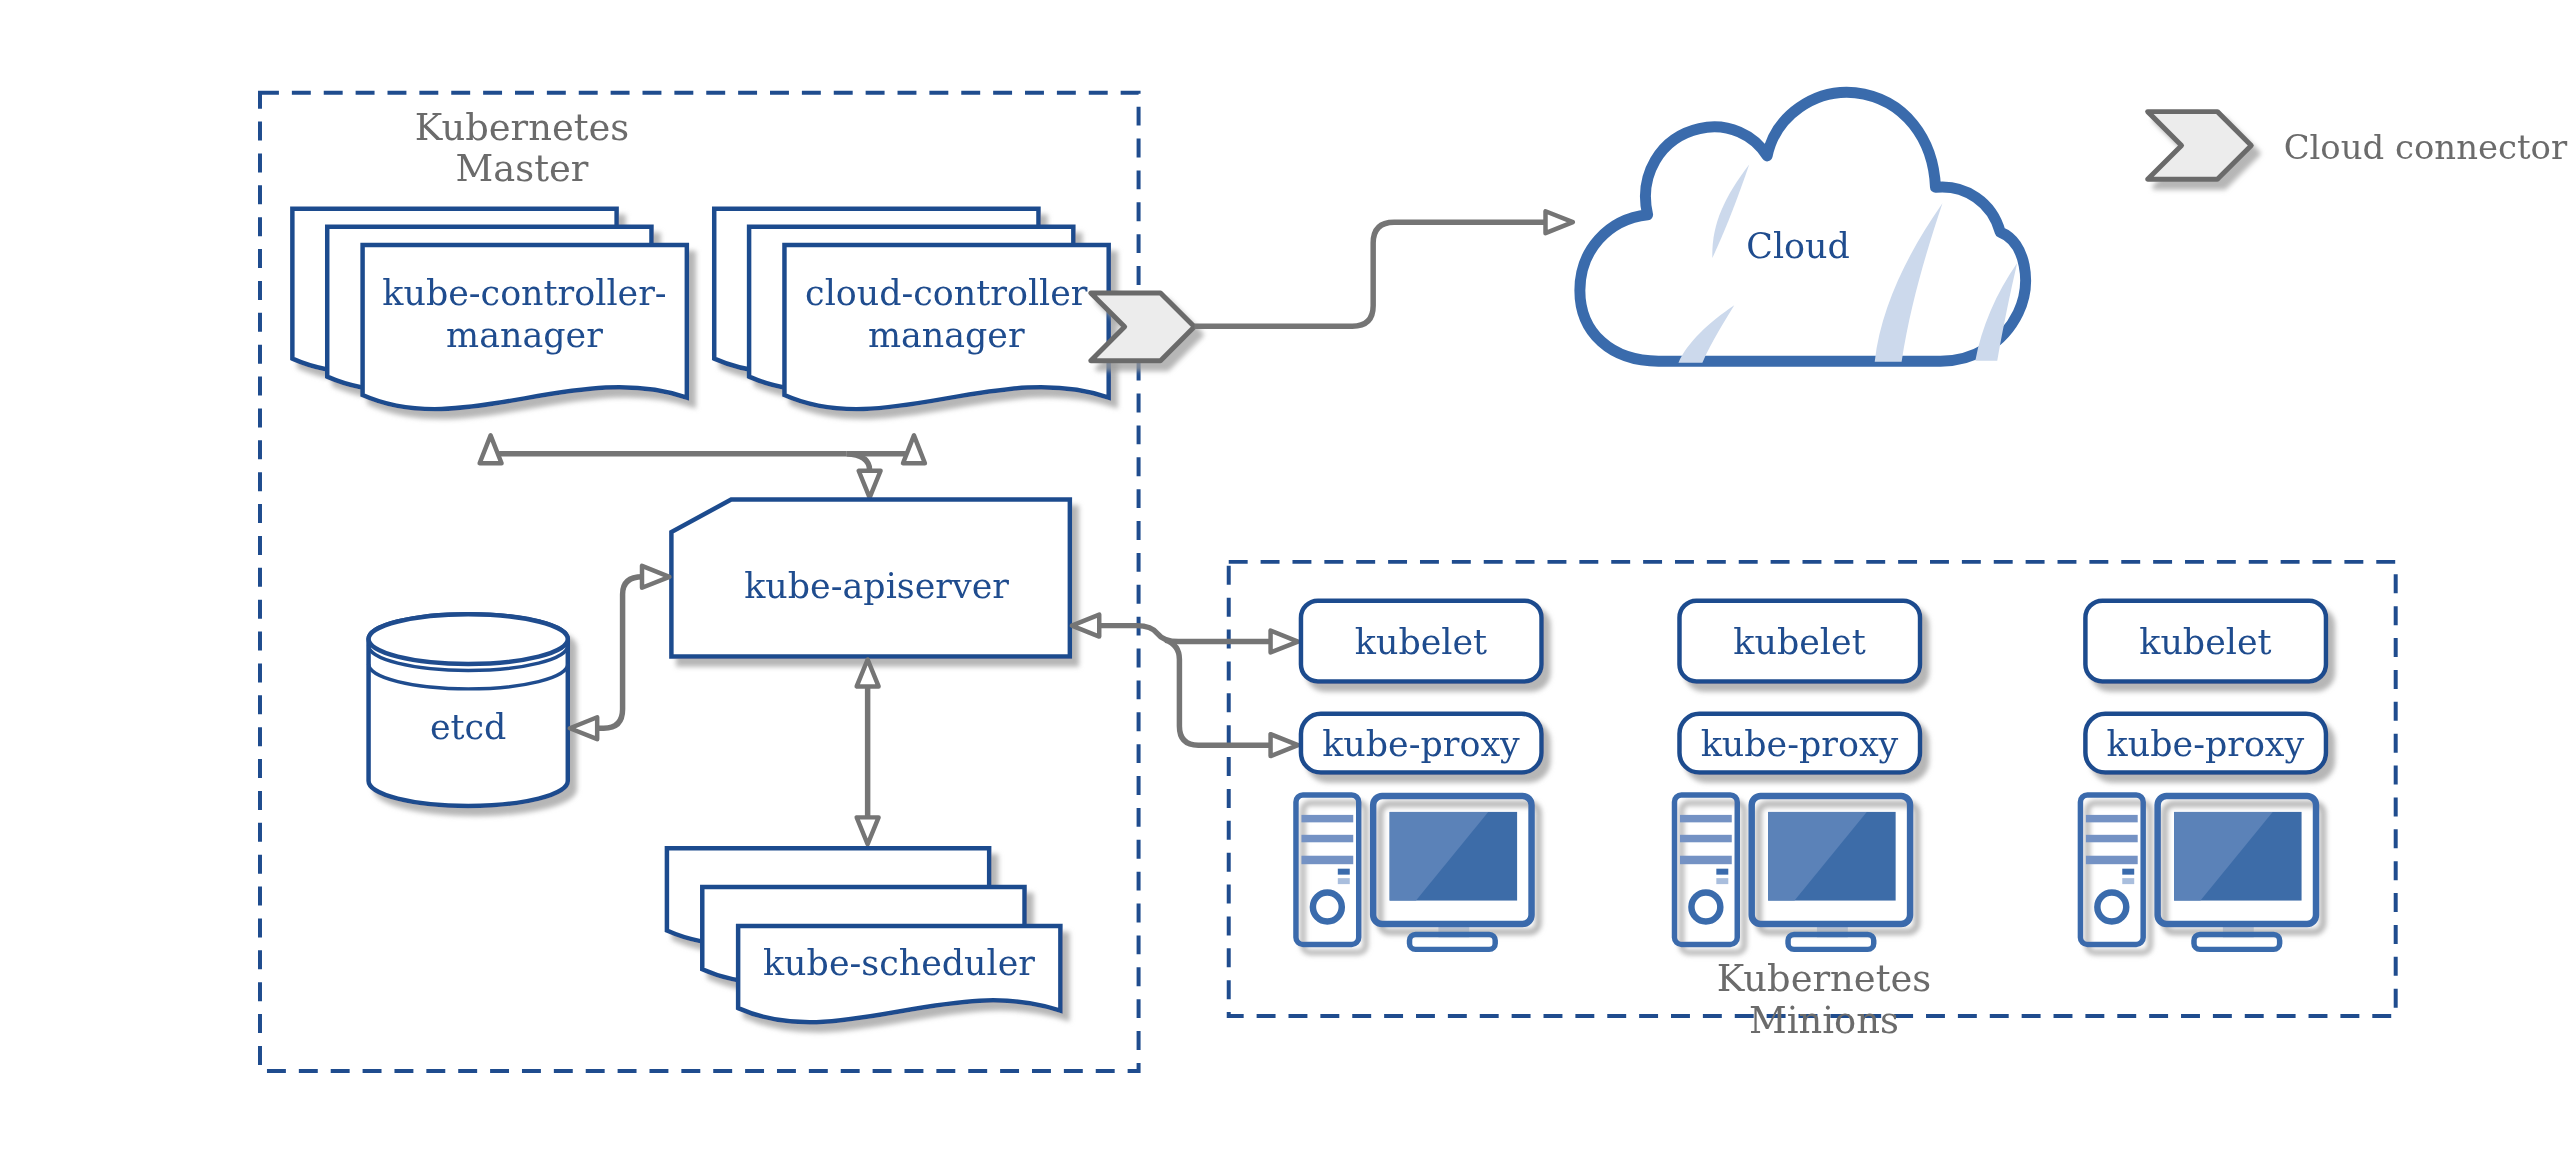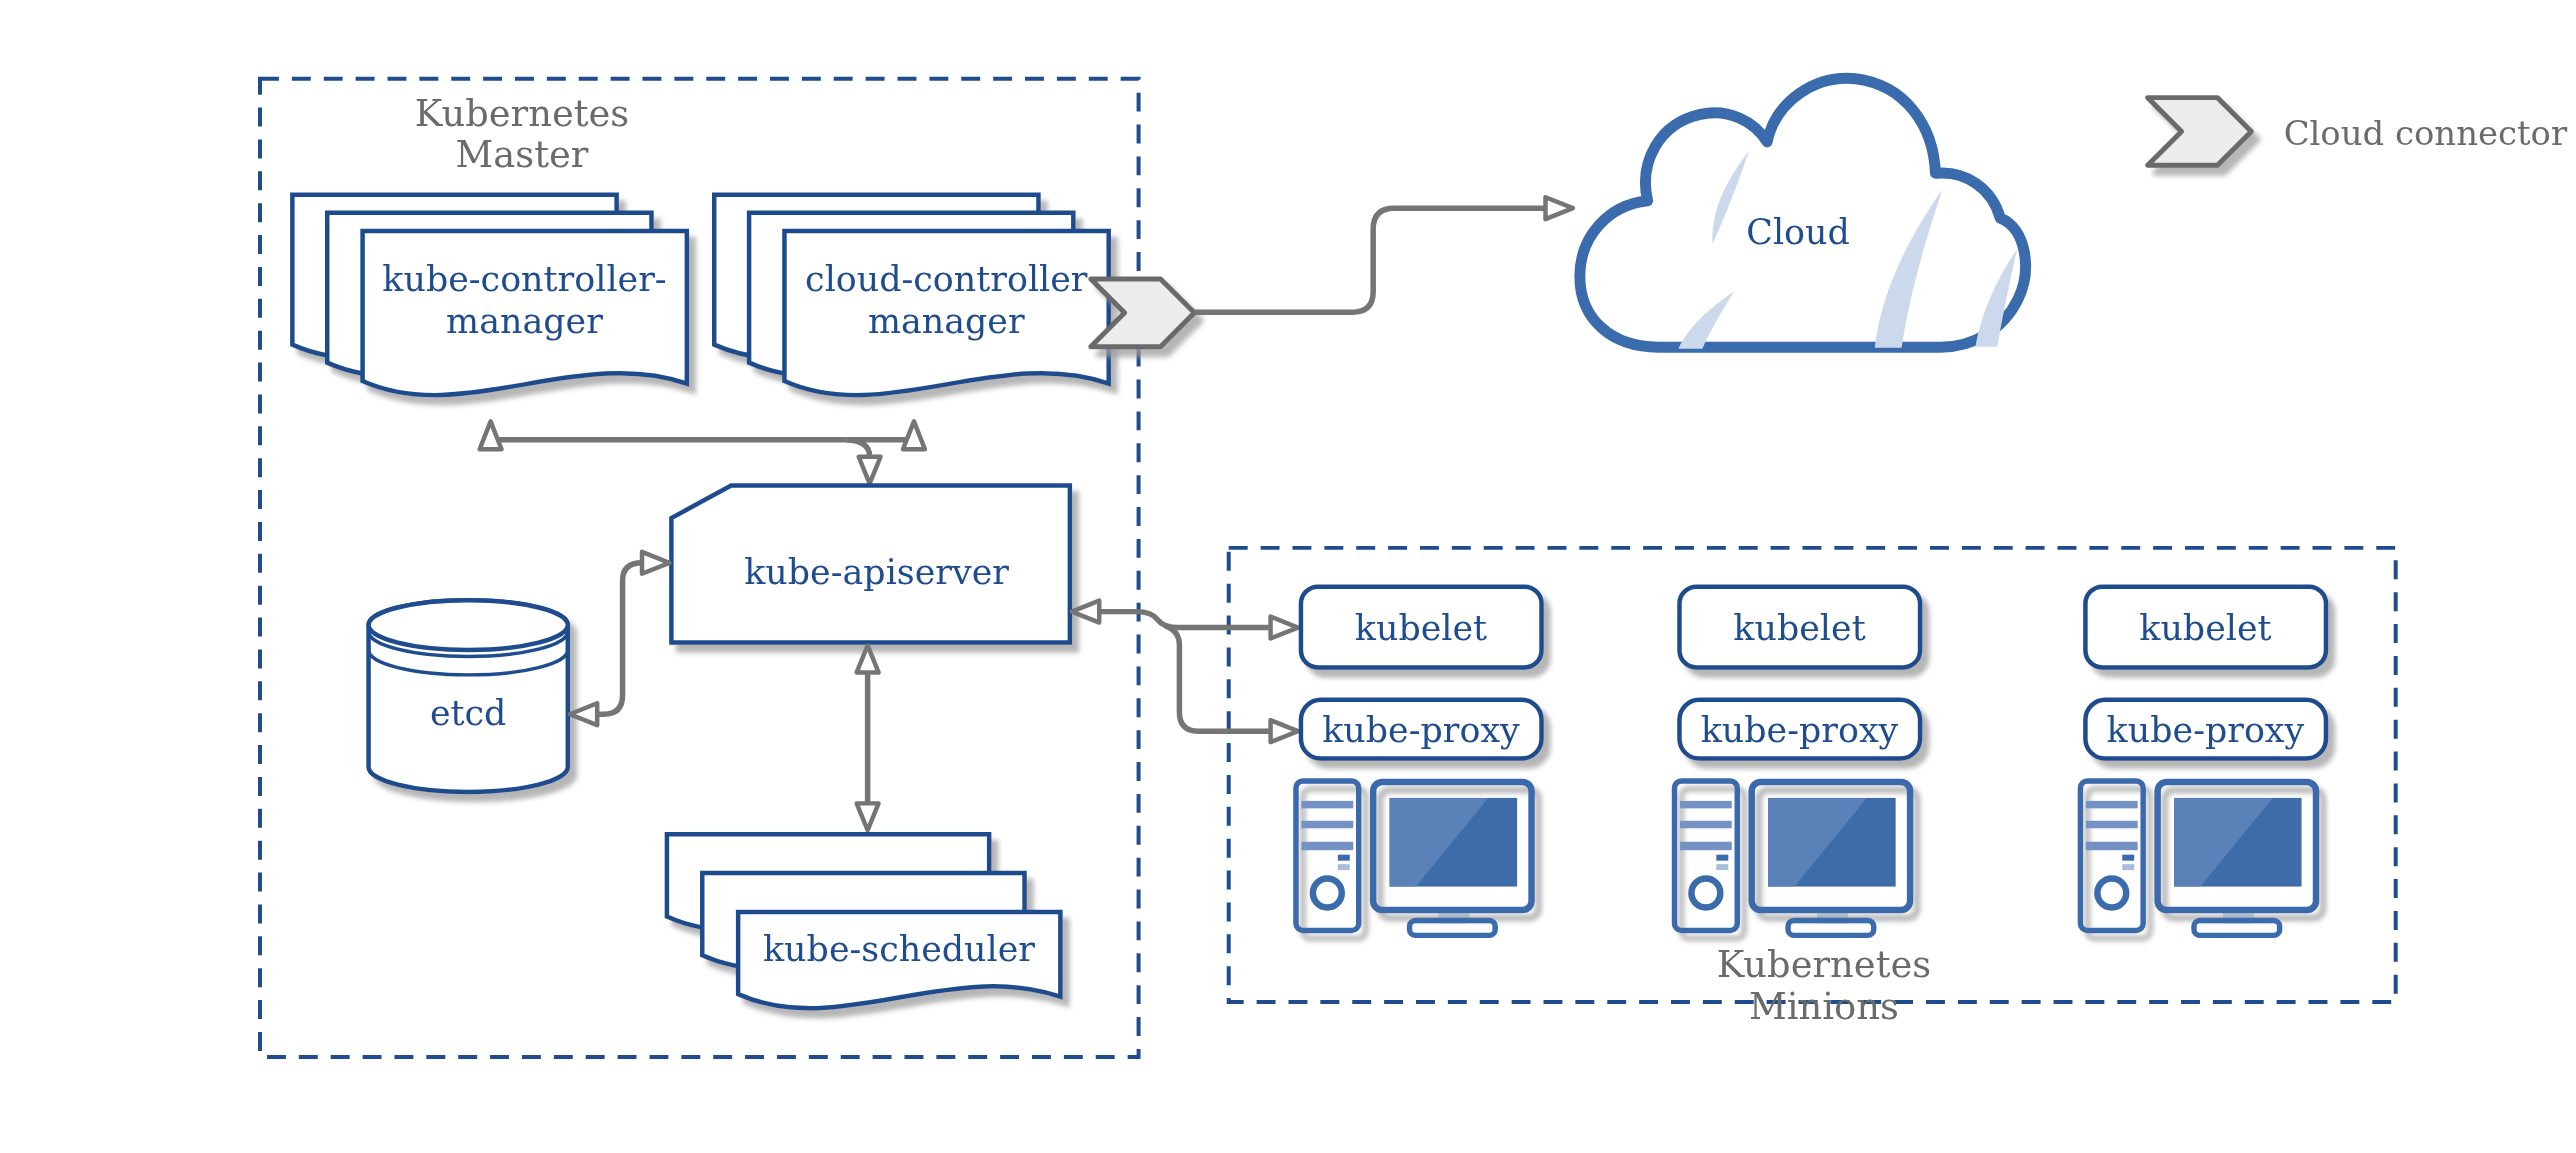--- a/index.html
+++ b/index.html
@@ -1,16 +1,16 @@
 <!DOCTYPE html>
 <html style="font-size:8.2px"><head>
 <meta charset="utf-8">
 <style>
   html,body{margin:0;padding:0;background:#ffffff;}
-  .stage{width:100%;max-width:2665px;margin:0 auto;}
+  .stage{width:100%;max-width:2665px;margin:14px auto;}
   svg{display:block;width:100%;height:auto;background:#ffffff;}
   text{font-family:"DejaVu Serif","Liberation Serif",serif;}
   .node-label{fill:#1f4c8e;font-size:70px;}
   .gray-label{fill:#6b6b6b;font-size:74px;}
   .legend-label{fill:#6b6b6b;font-size:68px;}
   .shape{fill:#ffffff;stroke:#1f4c8e;stroke-width:9;}
   .dashed-box{fill:none;stroke:#1f4c8e;stroke-width:8;stroke-dasharray:38 26;}
   .arrow-stem{fill:none;stroke:#757575;stroke-width:11;stroke-linejoin:round;}
   .arrow-head{fill:#ffffff;stroke:#757575;stroke-width:9;stroke-linejoin:round;}
   .chevron{fill:#ececec;stroke:#6b6b6b;stroke-width:10;stroke-linejoin:round;}

